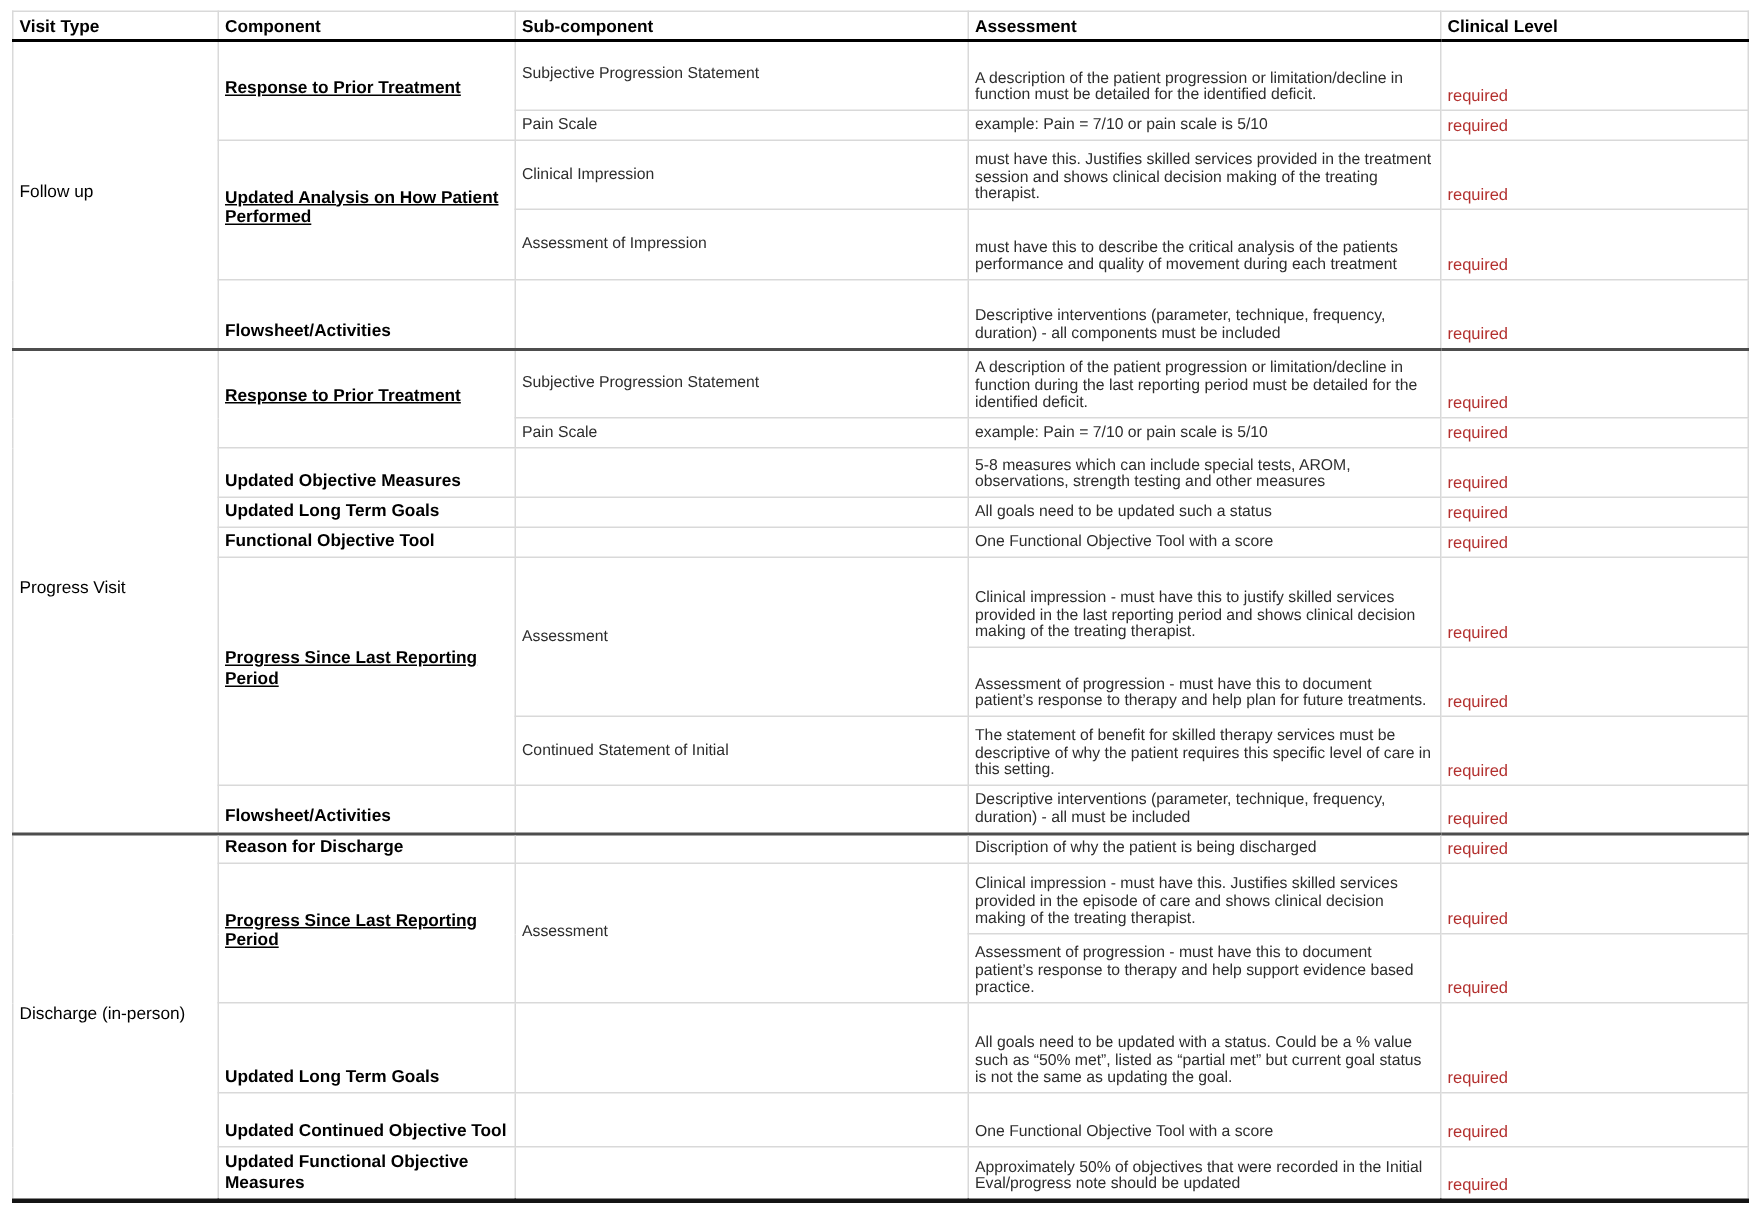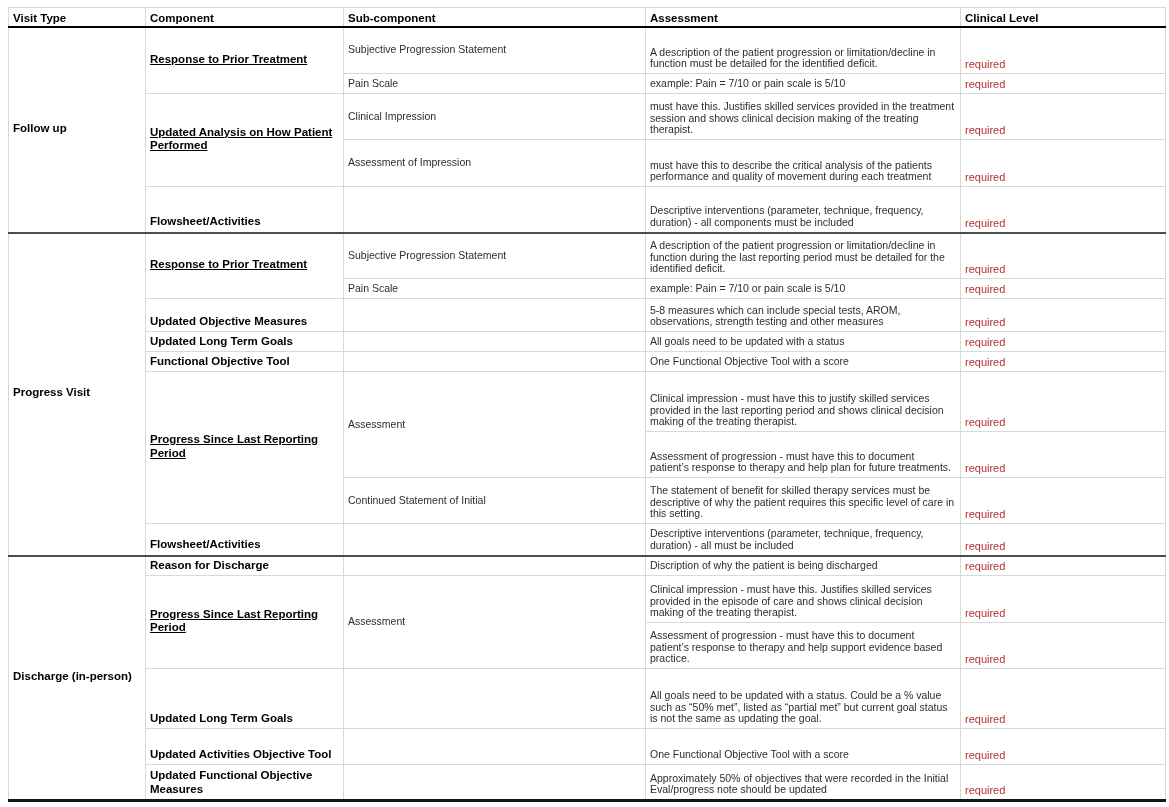--- a/index.html
+++ b/index.html
@@ -29,21 +29,21 @@
   }
   th{
     font-size:11.5px;
     font-weight:bold;
     color:#000;
     vertical-align:bottom;
     border-bottom:2px solid #000;
     padding-bottom:2px;
   }
   td.visit{
-    font-weight:bold;
+    font-weight:normal;
     font-size:11.5px;
     line-height:13.5px;
     color:#000;
     vertical-align:middle;
   }
   td.comp{
     font-weight:bold;
     font-size:11.5px;
     line-height:13.5px;
     color:#000;
@@ -134,21 +134,21 @@
   </tr>
   <tr style="height:33px">
     <td class="comp">Updated Objective Measures</td>
     <td class="sub"></td>
     <td class="desc">5-8 measures which can include special tests, AROM, observations, strength testing and other measures</td>
     <td class="prio">required</td>
   </tr>
   <tr style="height:20px">
     <td class="comp">Updated Long Term Goals</td>
     <td class="sub"></td>
-    <td class="desc">All goals need to be updated with a status</td>
+    <td class="desc">All goals need to be updated such a status</td>
     <td class="prio">required</td>
   </tr>
   <tr style="height:20px">
     <td class="comp">Functional Objective Tool</td>
     <td class="sub"></td>
     <td class="desc">One Functional Objective Tool with a score</td>
     <td class="prio">required</td>
   </tr>
   <tr style="height:60px">
     <td class="comp va-m" rowspan="3">Progress Since Last Reporting Period</td>
@@ -189,21 +189,21 @@
     <td class="desc">Assessment of progression - must have this to document patient’s response to therapy and help support evidence based practice.</td>
     <td class="prio">required</td>
   </tr>
   <tr style="height:60px">
     <td class="comp">Updated Long Term Goals</td>
     <td class="sub"></td>
     <td class="desc">All goals need to be updated with a status. Could be a % value such as “50% met”, listed as “partial met” but current goal status is not the same as updating the goal.</td>
     <td class="prio">required</td>
   </tr>
   <tr style="height:36px">
-    <td class="comp">Updated Activities Objective Tool</td>
+    <td class="comp">Updated Continued Objective Tool</td>
     <td class="sub"></td>
     <td class="desc">One Functional Objective Tool with a score</td>
     <td class="prio">required</td>
   </tr>
   <tr style="height:36px">
     <td class="comp">Updated Functional Objective Measures</td>
     <td class="sub"></td>
     <td class="desc">Approximately 50% of objectives that were recorded in the Initial Eval/progress note should be updated</td>
     <td class="prio">required</td>
   </tr>

